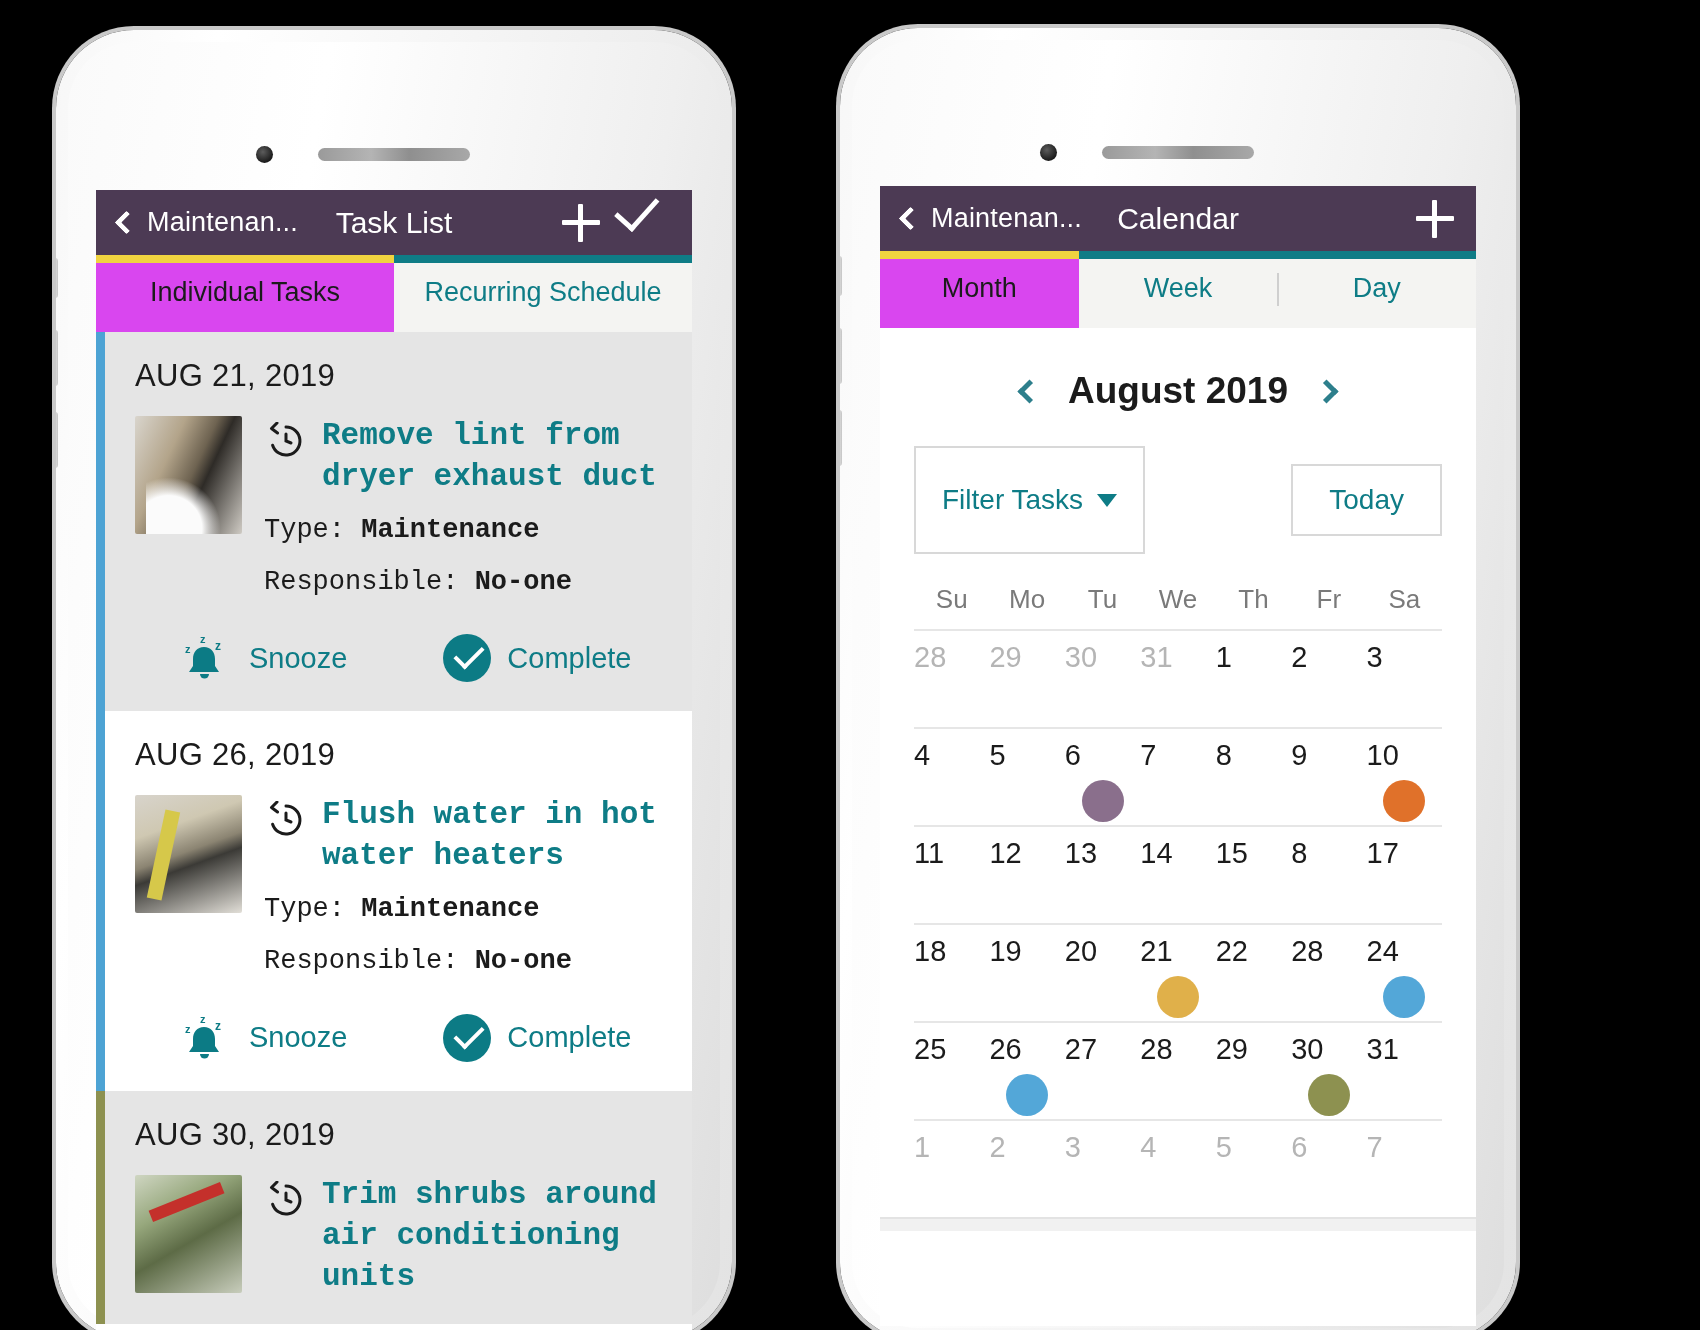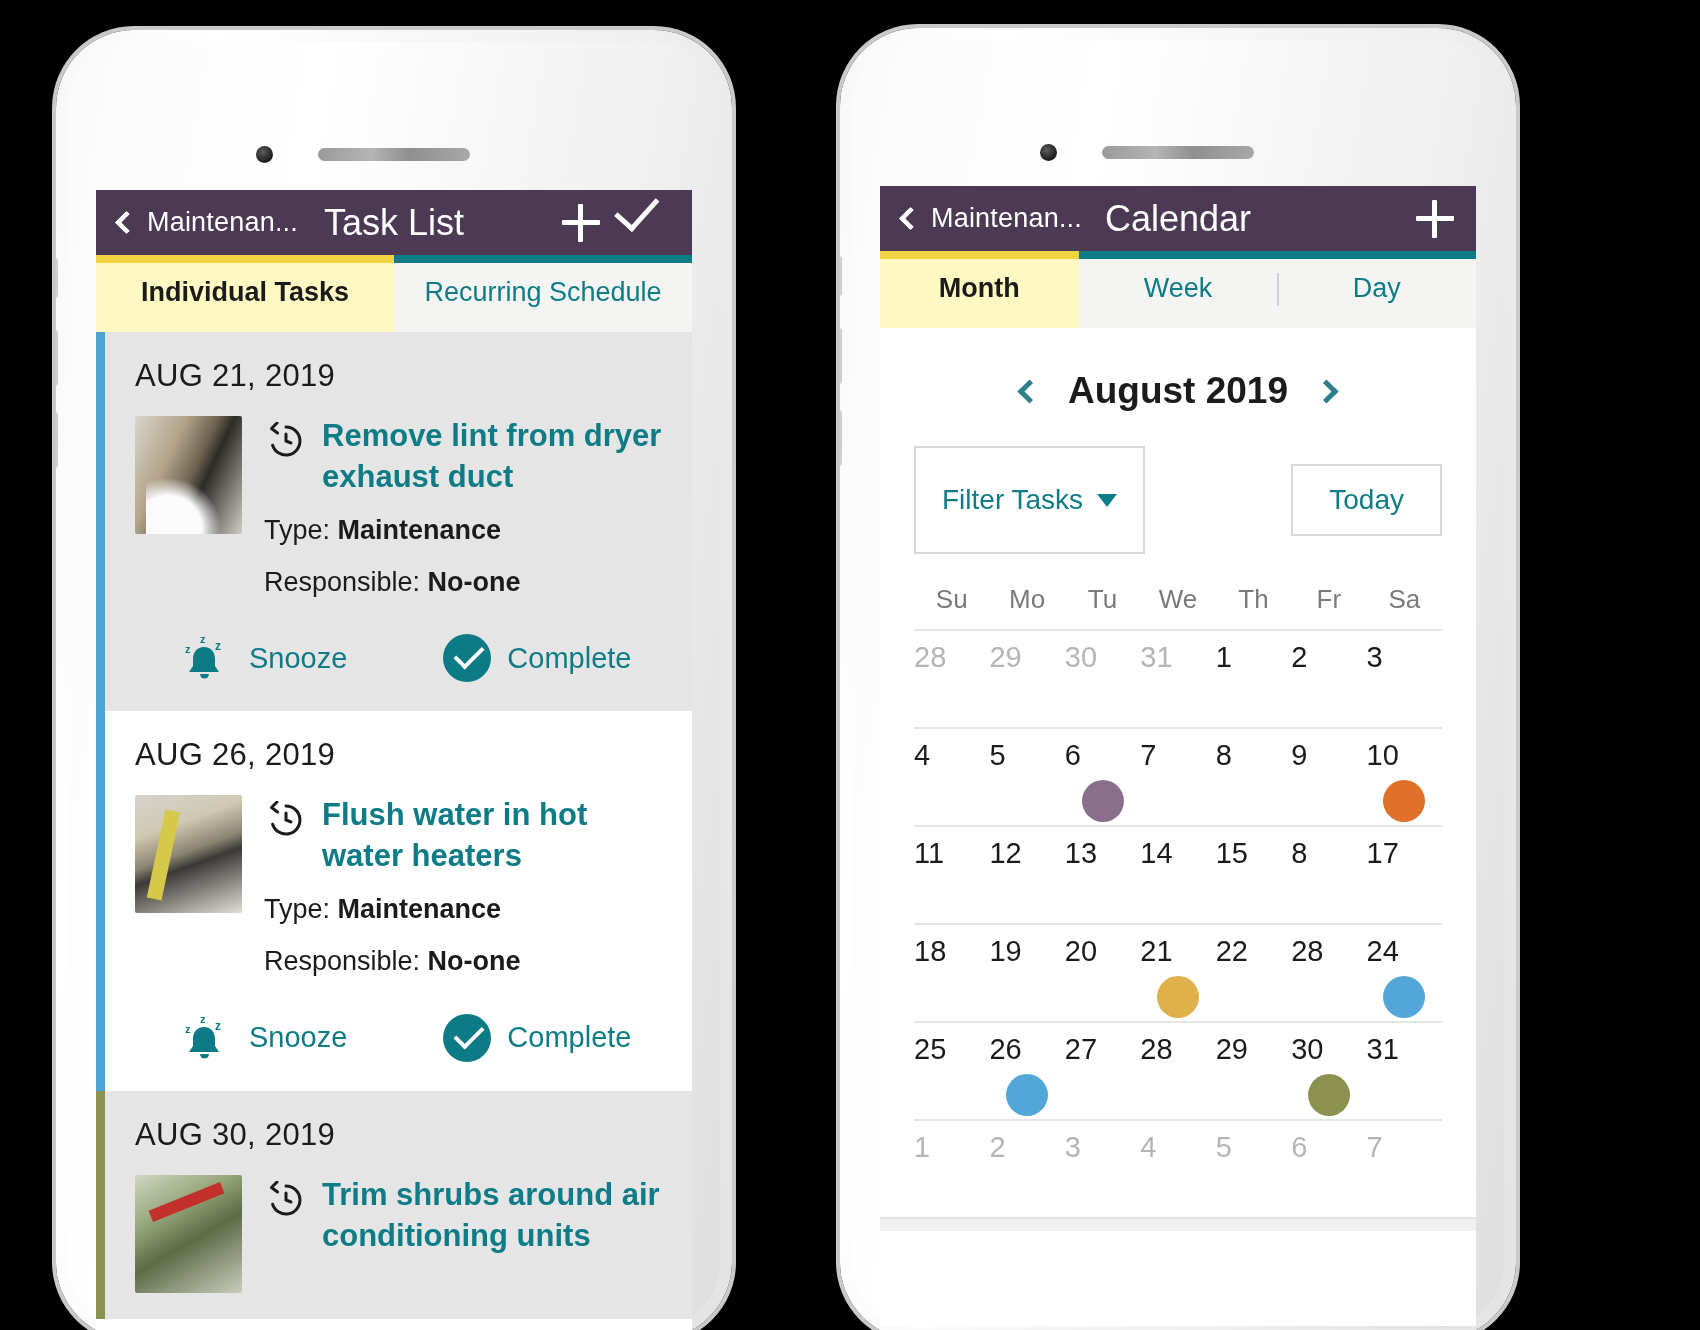--- a/index.html
+++ b/index.html
@@ -55,21 +55,21 @@
     position:relative; padding:0 22px;
   }
   .nav-back { display:flex; align-items:center; gap:12px; cursor:pointer; }
   .chev-left {
     width:17px; height:17px; border-left:5px solid #fff; border-bottom:5px solid #fff;
     transform: rotate(45deg); border-radius:2px;
   }
   .nav-back-label { color:#fff; font-size:27px; letter-spacing:.2px; }
   .nav-title {
     position:absolute; left:0; right:0; text-align:center;
-    color:#fff; font-size:36px; pointer-events:none;
+    color:#fff; font-size:30px; pointer-events:none;
   }
   .nav-actions { margin-left:auto; display:flex; align-items:center; gap:30px; z-index:2; }
   .icon-plus { position:relative; width:38px; height:38px; cursor:pointer; }
   .icon-plus:before, .icon-plus:after {
     content:""; position:absolute; background:#fff; border-radius:1px;
   }
   .icon-plus:before { left:0; top:16px; width:38px; height:5px; }
   .icon-plus:after  { top:0; left:16px; width:5px; height:38px; }
   .icon-check { width:40px; height:22px; position:relative; cursor:pointer; }
   .icon-check:before {
@@ -78,21 +78,21 @@
     transform: rotate(-48deg); transform-origin:left bottom;
   }
 
   
   .tabbar { display:flex; background:#f4f4f2; }
   .tab {
     flex:1; text-align:center; padding:22px 0 24px; font-size:27px;
     position:relative; cursor:pointer; color:#0e7c86; background:#f4f4f2;
   }
   .tab .rule { position:absolute; top:0; left:0; right:0; height:8px; background:#0e7c86; }
-  .tab.active { background:#fef9c3; color:#1b1b1b; font-weight:bold; }
+  .tab.active { background:#d946ef; color:#1b1b1b; font-weight:normal; }
   .tab.active .rule { background:#f0d340; }
   .tab .divider {
     position:absolute; left:0; top:22px; bottom:22px; width:2px; background:#cfcfcf;
   }
 
   
   .tasklist { background:#ffffff; height:100%; }
   .task-card {
     position:relative; padding:26px 26px 26px 30px;
     border-left:9px solid #4da3d4;
@@ -112,21 +112,21 @@
   .thumb-b { background: linear-gradient(160deg,#d8d4cc 0%,#cfc8b2 28%,#8b8472 48%,#3b3a36 58%,#e2dfd8 100%); }
   .thumb-b:after {
     content:""; position:absolute; left:20%; top:12%; width:14%; height:76%;
     background:#d6c84a; transform:rotate(12deg);
   }
   .thumb-c { background: linear-gradient(150deg,#cfd6c2 0%,#97a87d 30%,#5d6b46 55%,#c8cdbc 100%); }
   .thumb-c:after {
     content:""; position:absolute; left:12%; top:18%; width:72%; height:10%;
     background:#c4302b; transform:rotate(-22deg);
   }
-  .task-main { flex:1; min-width:0; }
+  .task-main { flex:1; min-width:0;font-family:Liberation Mono, monospace; }
   .task-title-row { display:flex; gap:16px; align-items:flex-start; }
   .recur-icon { flex:0 0 auto; margin-top:6px; }
   .task-title {
     font-size:31px; font-weight:bold; color:#0e7c86; line-height:1.32;
     cursor:pointer;
   }
   .task-meta { font-size:27px; color:#1b1b1b; line-height:1.4; margin-top:14px; }
   .task-meta b { font-weight:bold; }
   .task-actions { display:flex; align-items:center; gap:96px; margin-top:30px; padding-left:40px; }
   .act { display:flex; align-items:center; gap:16px; cursor:pointer; }

